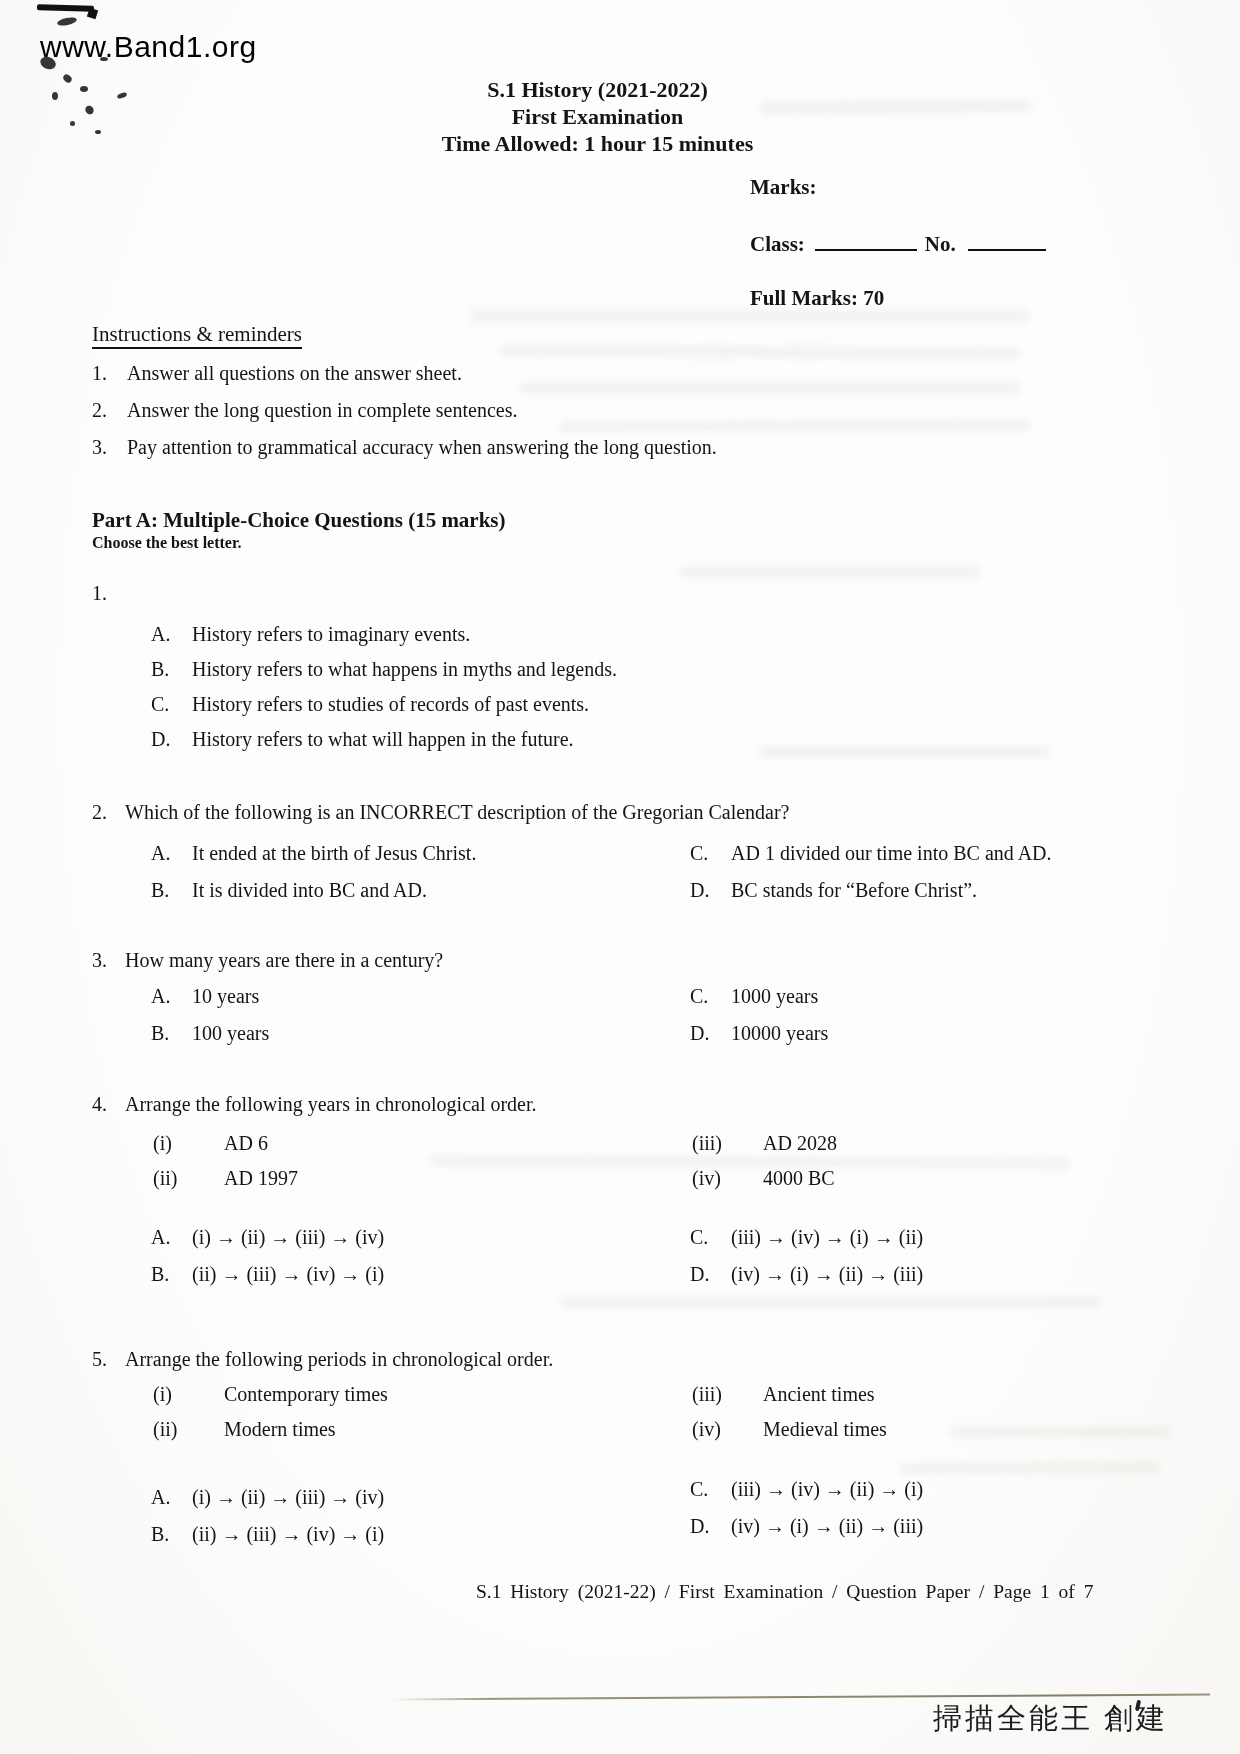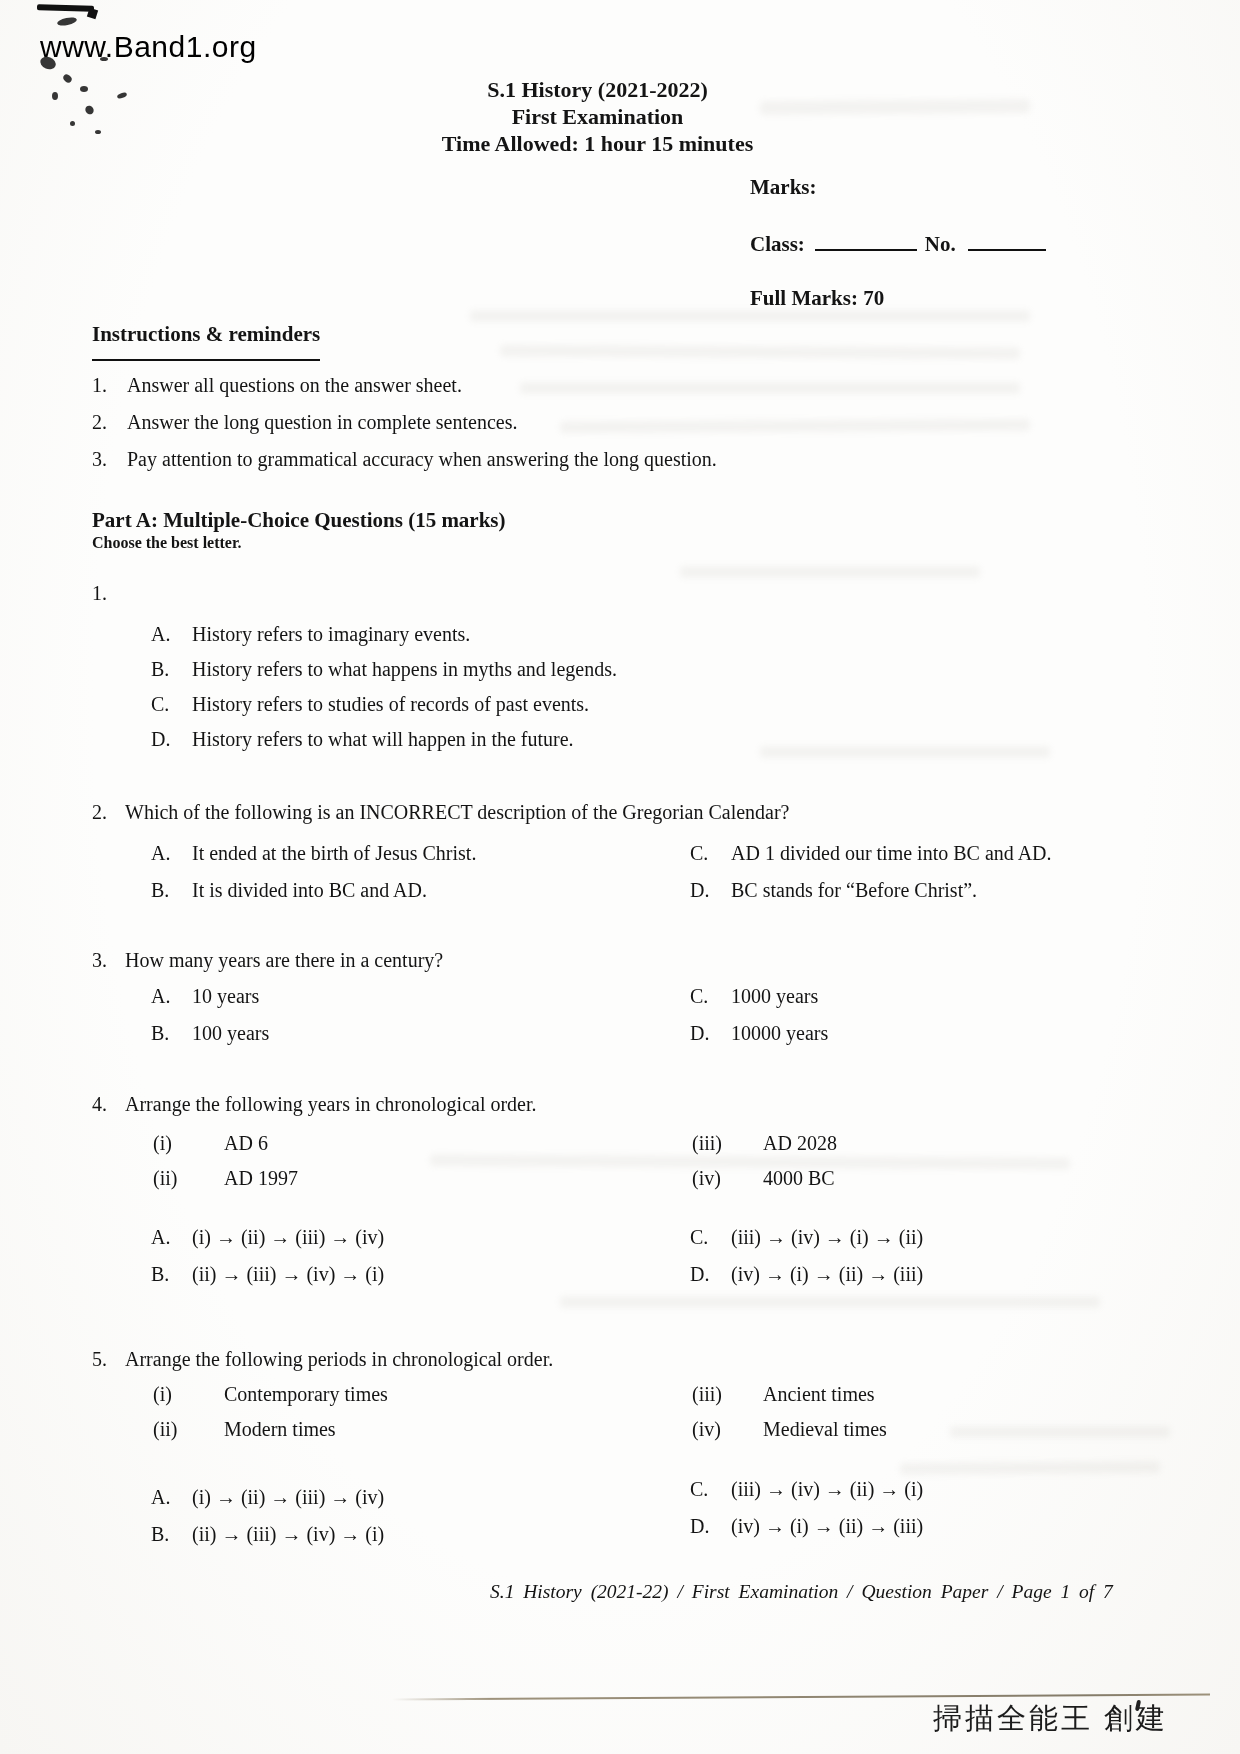--- a/index.html
+++ b/index.html
@@ -17,21 +17,21 @@
   
   .title-block{position:absolute;left:0;top:76px;width:1195px;text-align:center;font-size:22px;font-weight:bold;line-height:27px;}
   .name-block{position:absolute;left:750px;top:175px;font-size:21px;font-weight:bold;}
   .nb-row{height:23px;margin-bottom:33px;white-space:nowrap;}
   .nb-row2{height:25px;margin-bottom:30px;white-space:nowrap;text-align:center;}
   .blank{display:inline-block;border-bottom:2.5px solid #111;height:18px;}
   .blank-class{width:102px;margin:0 8px 0 10px;}
   .blank-no{width:78px;margin-left:12px;}
   
   .instructions{position:absolute;left:92px;top:322px;width:980px;font-size:20px;}
-  .ins-head{font-size:21px;font-weight:bold;display:inline-block;border-bottom:2.5px solid #111;padding-bottom:12px;margin-bottom:13px;}
+  .ins-head{font-size:21px;font-weight:normal;display:inline-block;border-bottom:2.5px solid #111;padding-bottom:0;margin-bottom:13px;}
   .ins-item{display:flex;margin-bottom:14px;line-height:23px;}
   .ins-item .n{width:35px;flex:none;}
   
   .parta-head{position:absolute;left:92px;top:508px;font-size:21px;font-weight:bold;}
   .choose{position:absolute;left:92px;top:534px;font-size:16px;font-weight:bold;}
   
   .q{position:absolute;left:92px;width:1085px;font-size:20px;line-height:23px;}
   .q-line{display:flex;}
   .q-num{width:33px;flex:none;}
   .opts{margin-left:59px;position:relative;}
@@ -44,21 +44,21 @@
   .item-row .ilbl{width:71px;flex:none;}
   .col-right{position:absolute;left:539px;top:0;}
   .col-right.up8{top:-8px;}
   .mt18{margin-top:18px;}
   .mt16{margin-top:16px;}
   .mt13{margin-top:13px;}
   .mt12{margin-top:12px;}
   .mt36{margin-top:36px;}
   .mt45{margin-top:45px;}
   
-  .footer{position:absolute;left:490px;top:1581px;font-size:19.5px;word-spacing:4px;white-space:nowrap;font-style:italic;}
+  .footer{position:absolute;left:476px;top:1581px;font-size:19.5px;word-spacing:4px;white-space:nowrap;}
   .scan-line{position:absolute;left:392px;top:1696px;width:818px;height:2px;background:linear-gradient(to right, rgba(150,135,105,0), #8d8066 12%, #6f6550 85%, #8d8066);transform:rotate(-0.35deg);opacity:.85;}
   .scan-credit{position:absolute;left:933px;top:1699px;font-family:"Liberation Sans", sans-serif;font-size:29px;color:#1c1c1c;letter-spacing:3px;white-space:nowrap;}
   .scan-apostrophe{position:absolute;left:1136px;top:1700px;width:4px;height:11px;background:#222;transform:rotate(12deg);border-radius:2px;}
 </style>
 </head>
 <body>
 
 <div class="page">
 
   <div class="corner-stroke"></div>

